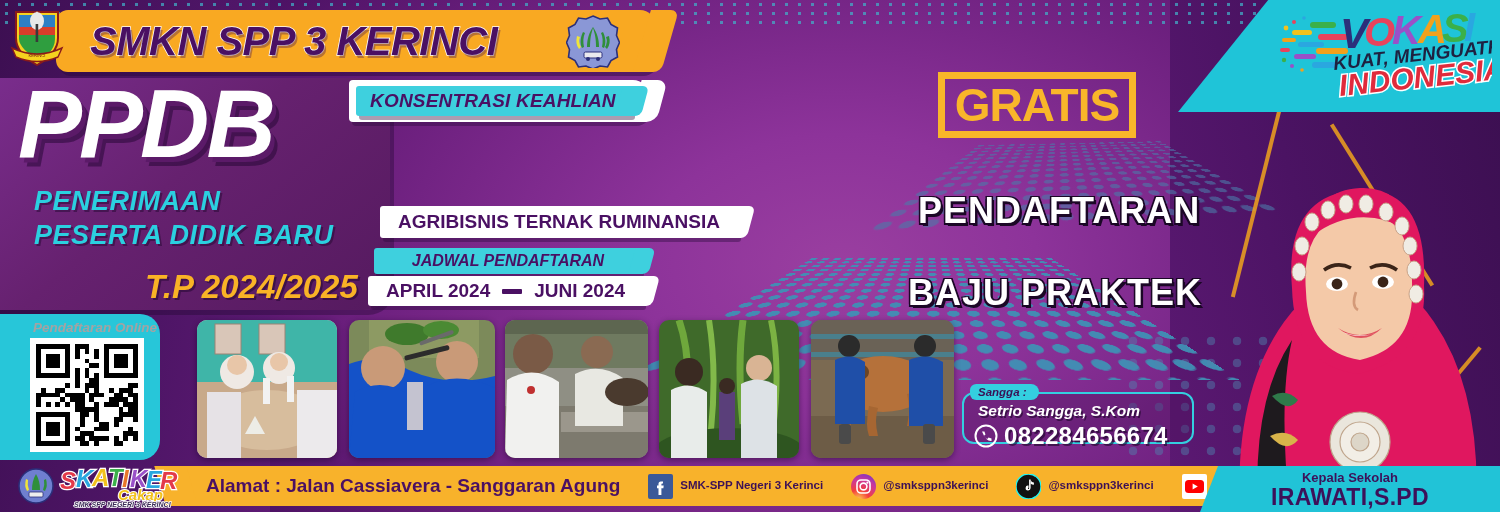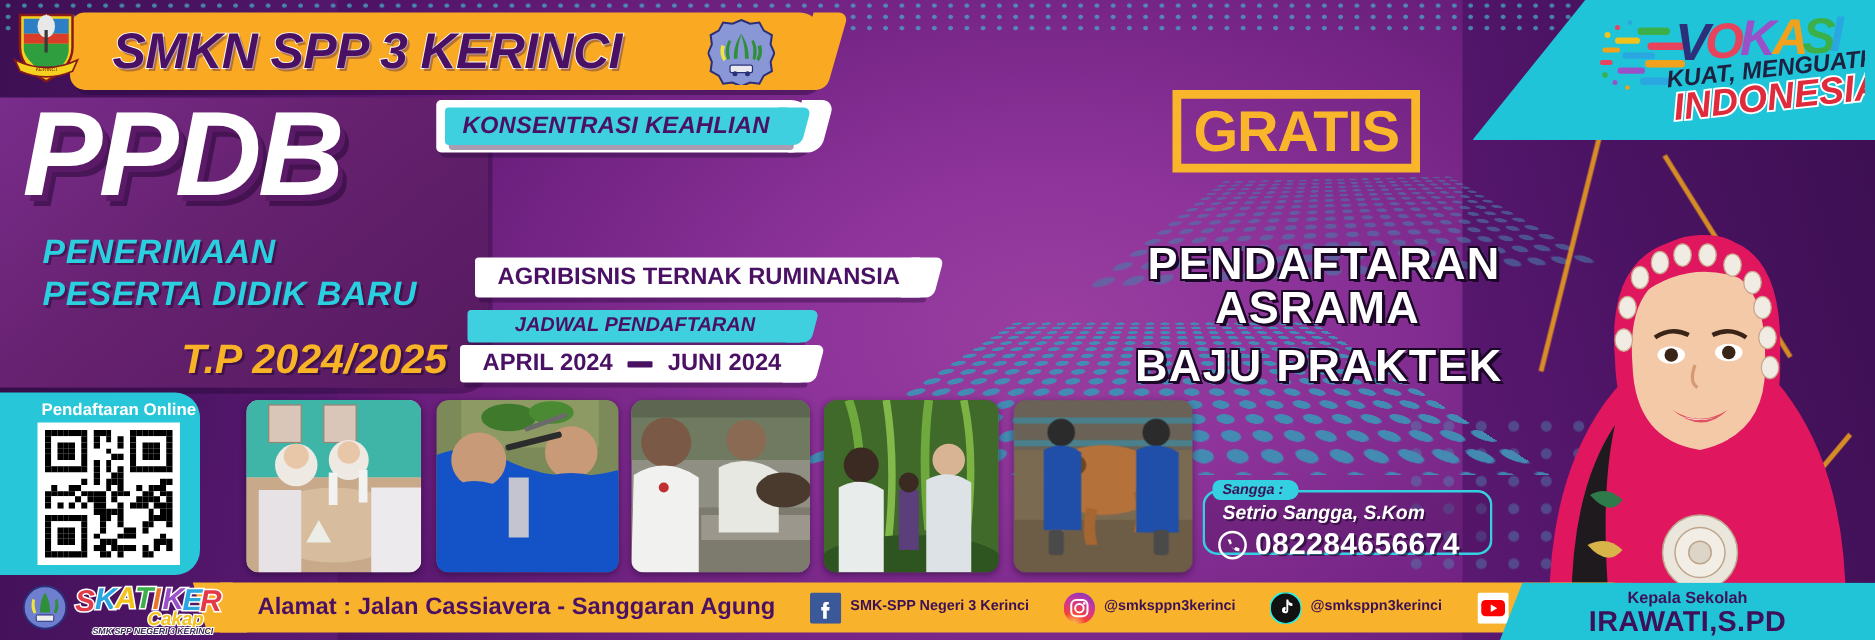--- a/index.html
+++ b/index.html
@@ -137,21 +137,21 @@
   }
   .spark{ position:absolute; background:#e8435c; border-radius:2px; }
 
   
   .qr-card{
     position:absolute; left:-20px; top:314px; width:180px; height:146px;
     background:#27c6d9; border-radius:6px 20px 20px 6px;
   }
   .qr-label{
     position:absolute; left:20px; top:320px; width:150px; text-align:center;
-    font-size:13.5px; font-weight:bold; color:#ffffff; z-index:3;
+    font-size:13.5px; font-style:italic; font-weight:bold; color:#a3a3a3; z-index:3;
   }
   .qr-box{
     position:absolute; left:30px; top:338px; width:114px; height:114px;
     background:#fff; padding:6px; z-index:3;
   }
   .qr-grid{ width:100%; height:100%; display:grid; grid-template-columns:repeat(21,1fr); grid-template-rows:repeat(21,1fr); }
   .qr-grid i{ background:#000; }
 
   .skatiker{ position:absolute; left:14px; top:462px; width:170px; height:48px; z-index:4; }
 
@@ -822,21 +822,20 @@
   <div class="chip chip-dates">
     <span>APRIL 2024</span>
     <span class="dash"></span>
     <span>JUNI 2024</span>
   </div>
 
   <div class="gratis-box">
     <span class="gratis-txt">GRATIS</span>
   </div>
   <div class="freebig free1">PENDAFTARAN</div>
-  <div class="freebig free2">ASRAMA</div>
   <div class="freebig free3">BAJU PRAKTEK</div>
 
   <div class="photo p1">
     <svg class="ph" viewBox="0 0 140 138" preserveAspectRatio="none">
       <rect width="140" height="138" fill="#cfd2c6"></rect>
       <rect x="0" y="0" width="140" height="62" fill="#3fb5a8"></rect>
       <rect x="18" y="4" width="26" height="30" fill="#d9c6b8" stroke="#9a8474"></rect>
       <rect x="62" y="4" width="26" height="30" fill="#d9c6b8" stroke="#9a8474"></rect>
       <rect x="0" y="62" width="140" height="76" fill="#c8a98a"></rect>
       <ellipse cx="70" cy="100" rx="58" ry="30" fill="#d7bd9d"></ellipse>

